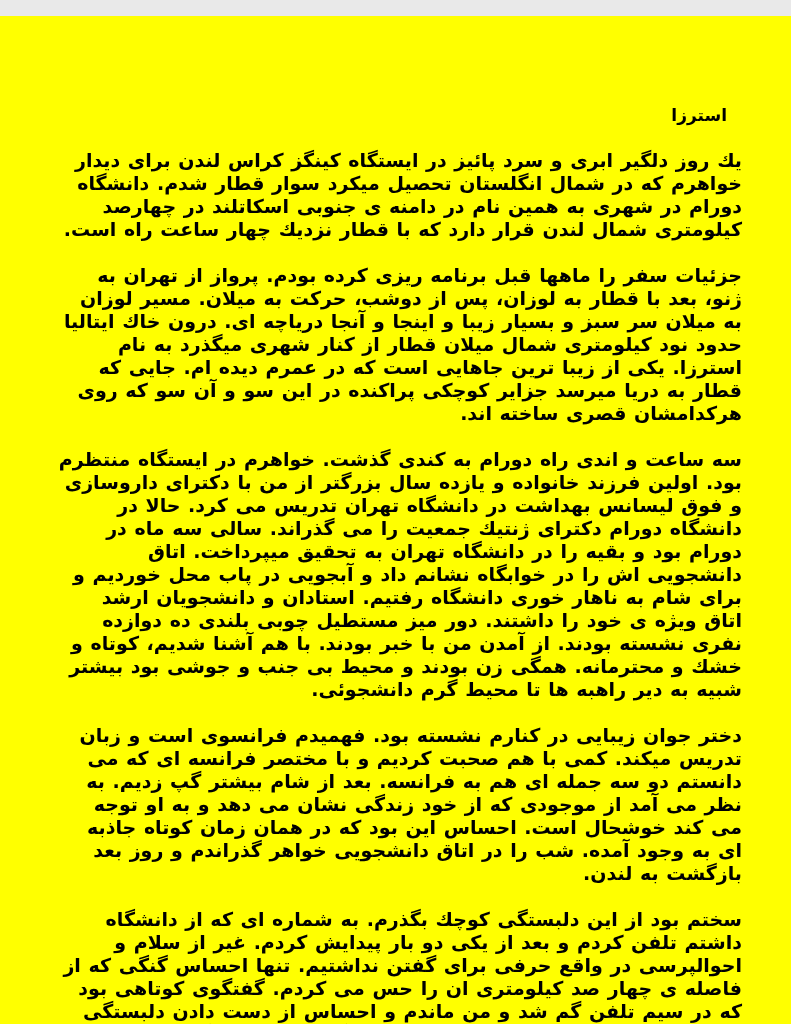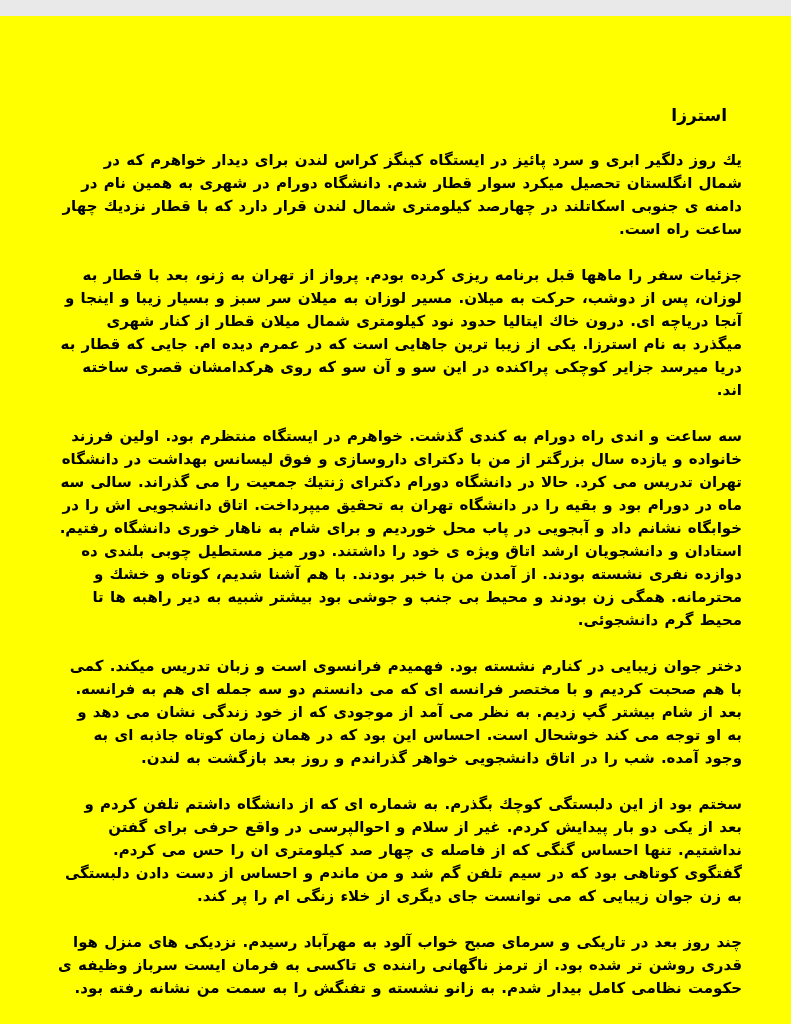--- a/index.html
+++ b/index.html
@@ -25,21 +25,21 @@
     font-size: 17px;
     line-height: 23px;
     font-weight: bold;
     color: #000;
     margin: 0 0 22px 0;
     padding-left: 0;
     padding-right: 15px;
     text-align: right;
   }
   .doc-body p.paragraph {
-    font-size: 15px;
+    font-size: 19px;
     line-height: 23px;
     font-weight: bold;
     color: #000;
     text-align: right;
     margin: 0 0 23px 0;
     word-spacing: 1px;
   }
 </style>
 </head>
 <body>

